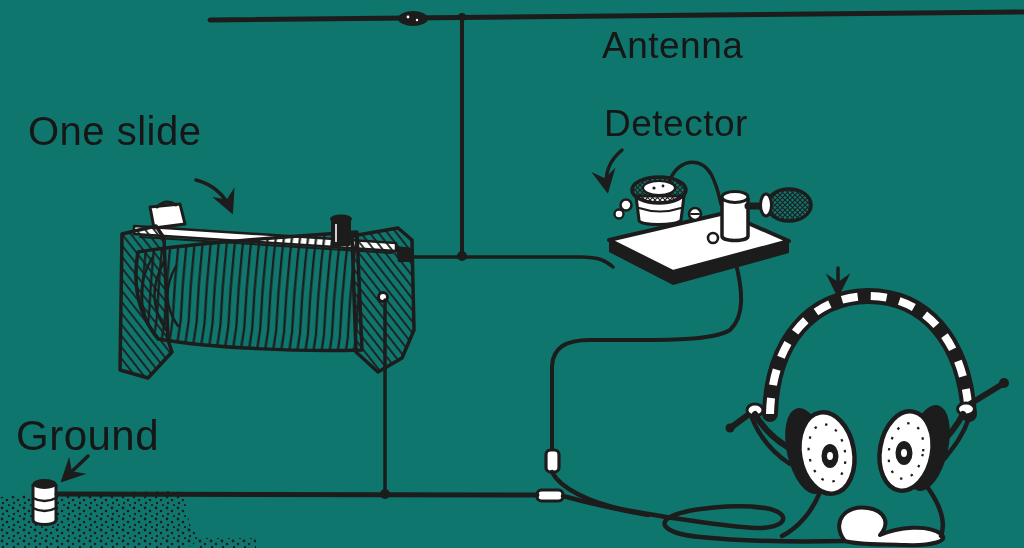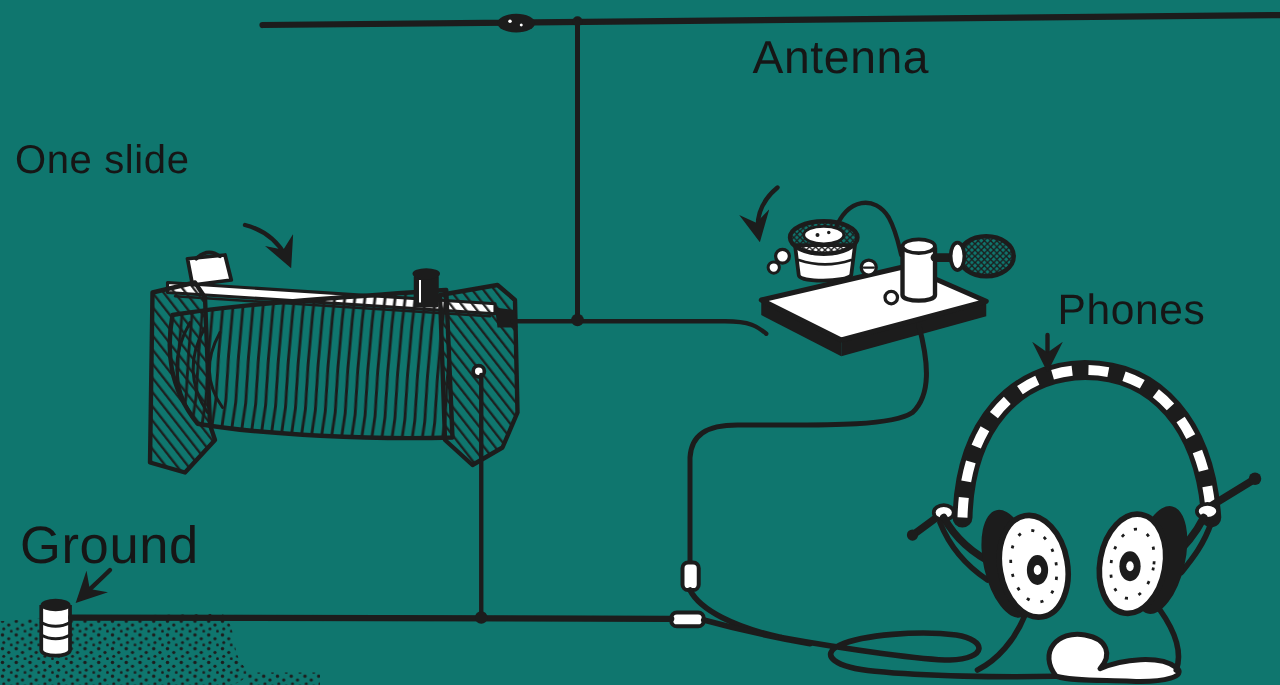--- a/index.html
+++ b/index.html
@@ -1,21 +1,21 @@
 <!DOCTYPE html>
 <html><head>
 <meta charset="utf-8">
 <style>
   html,body{margin:0;padding:0;background:#fff;}
   .stage{position:relative;width:1024px;height:548px;background:#0f766e;overflow:hidden;
          font-family:Liberation Sans, sans-serif;color:#1c1c1c;}
   .stage svg{position:absolute;left:0;top:0;}
   .lbl{position:absolute;color:#161616;letter-spacing:.5px;white-space:nowrap;line-height:1.08;}
   .lbl-antenna{left:602px;top:26px;font-size:37px;}
-  .lbl-coil{left:12px;top:110px;font-size:32px;}
+  .lbl-coil{left:28px;top:110px;font-size:40px;}
   .lbl-detector{left:604px;top:104px;font-size:37px;}
   .lbl-phones{left:846px;top:230px;font-size:34px;}
   .lbl-ground{left:16px;top:413px;font-size:42px;}
   .s{stroke:#1c1c1c;stroke-linecap:round;stroke-linejoin:round;fill:none;}
   .f{fill:#1c1c1c;stroke:none;}
   .w{fill:#fff;stroke:#1c1c1c;stroke-linejoin:round;}
 </style>
 </head>
 <body>
 
@@ -190,16 +190,16 @@
     <path class="s" stroke-width="3.5" marker-end="url(#ah)" d="M622,150 C610,160 604,173 607,189"></path>
     <path class="s" stroke-width="3.5" marker-end="url(#ah)" d="M838,268 L838,293"></path>
     <path class="s" stroke-width="3.5" marker-end="url(#ah)" d="M88,456 C80,464 72,471 64,479"></path>
   </g>
 </svg>
 
 <div class="lbl lbl-antenna">Antenna</div>
 <div class="lbl lbl-coil">
   <div>One slide</div>
 </div>
-<div class="lbl lbl-phones">Phones</div>
+<div class="lbl lbl-detector">Detector</div>
 <div class="lbl lbl-ground">Ground</div>
 
 </div>
 
 </body></html>

